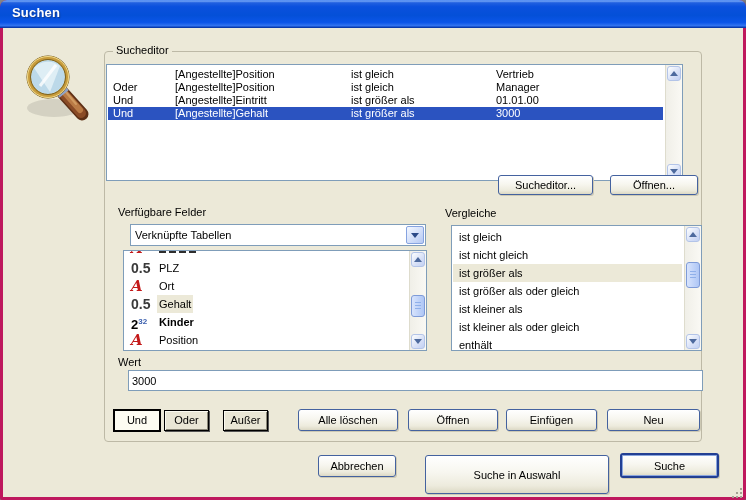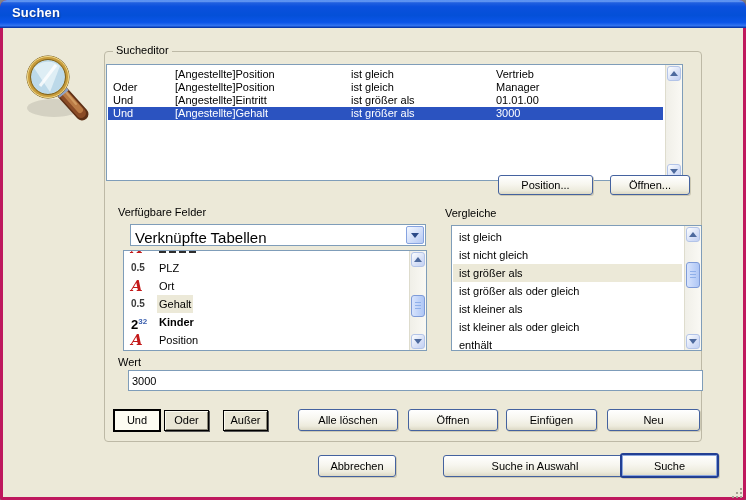--- a/index.html
+++ b/index.html
@@ -54,33 +54,33 @@
     font-family:"Liberation Sans",sans-serif; font-size:11px; color:#000; text-align:center;
     cursor:pointer; box-shadow:1px 1px 0 #cdc9b4; }
   .xpbtn.default{ border:2px solid #223f93; box-shadow:inset 0 0 0 1px #8aa5dd,1px 1px 0 #cdc9b4; }
 
   
   .lbl{ position:absolute; font-size:11px; color:#000; }
 
   
   .combo{ position:absolute; left:127px; top:196px; width:296px; height:22px; background:#fff;
     border:1px solid #7f9db9; cursor:pointer; }
-  .combo .cvalue{ position:absolute; left:4px; top:4px; font-size:15px; }
+  .combo .cvalue{ position:absolute; left:4px; top:4px; font-size:11px; }
   .combo .cbtn{ position:absolute; top:1px; right:1px; bottom:1px; width:18px;
     border:1px solid #86a3e0; border-radius:2px;
     background:linear-gradient(135deg,#f4f8ff,#d2def9 55%,#b6c9f3);
     display:flex; align-items:center; justify-content:center; }
 
   
   .fields-list{ left:120px; top:222px; width:304px; height:101px; }
   .field-item{ position:absolute; left:1px; right:19px; height:18px; font-size:11px;
     line-height:18px; white-space:nowrap; cursor:default; }
   .field-item .ficon{ position:absolute; left:6px; width:24px; text-align:left; top:0; }
   .field-item .flabel{ position:absolute; left:32px; top:0; padding:0 2px; }
-  .icon-real{ font-weight:bold; color:#3a3a3a; font-size:10px; }
+  .icon-real{ font-weight:bold; color:#3a3a3a; font-size:14px; }
   .icon-alpha{ font-family:"DejaVu Serif",serif; font-style:italic; font-weight:bold;
     color:#c41a1a; font-size:15px; line-height:18px; }
   .icon-long{ font-weight:bold; color:#000; font-size:13px; }
   .icon-long sup{ color:#3b5fae; font-size:8px; font-weight:bold; }
   .flabel.hl{ background:#ece9d8; }
   .flabel.bold{ font-weight:bold;text-align:center; }
   .clip-marks{ display:inline-block; width:38px; height:9px; margin-top:5px;
     background:repeating-linear-gradient(90deg,#2e2e2e 0 7px,transparent 7px 10px); }
 
   
@@ -164,22 +164,22 @@
       <div class="vscroll">
         <div class="sb-btn up">
             <div class="tri-up"></div>
           </div>
         <div class="sb-btn down">
             <div class="tri-down"></div>
           </div>
       </div>
     </div>
 
-    <button class="xpbtn" style="left:495px;top:147px;width:95px;height:20px;">Position...</button>
-    <button class="xpbtn" style="left:607px;top:147px;width:80px;height:20px;">Öffnen...</button>
+    <button class="xpbtn" style="left:495px;top:147px;width:95px;height:20px;">Sucheditor...</button>
+    <button class="xpbtn" style="left:607px;top:147px;width:88px;height:20px;">Öffnen...</button>
 
     <span class="lbl" style="left:115px;top:178px;">Verfügbare Felder</span>
 
     <div class="combo">
       <span class="cvalue">Verknüpfte Tabellen</span>
       <span class="cbtn">
         <span class="tri-down" style="border-top-color:#2c4a88;"></span>
       </span>
     </div>
 
@@ -246,18 +246,18 @@
     <button class="seg selected" style="left:110px;width:48px;">Und</button>
     <button class="seg" style="left:161px;width:45px;">Oder</button>
     <button class="seg" style="left:220px;width:45px;">Außer</button>
 
     <button class="xpbtn" style="left:295px;top:381px;width:100px;height:22px;">Alle löschen</button>
     <button class="xpbtn" style="left:405px;top:381px;width:90px;height:22px;">Öffnen</button>
     <button class="xpbtn" style="left:503px;top:381px;width:91px;height:22px;">Einfügen</button>
     <button class="xpbtn" style="left:604px;top:381px;width:93px;height:22px;">Neu</button>
 
     <button class="xpbtn" style="left:315px;top:427px;width:78px;height:22px;">Abbrechen</button>
-    <button class="xpbtn" style="left:440px;top:427px;width:184px;height:22px;text-align:center;">Suche in Auswahl</button>
+    <button class="xpbtn" style="left:422px;top:427px;width:184px;height:39px;text-align:center;">Suche in Auswahl</button>
     <button class="xpbtn default" style="left:617px;top:425px;width:99px;height:25px;">Suche</button>
 
     <div class="grip"></div>
   </div>
 </div>
 
 </body></html>

